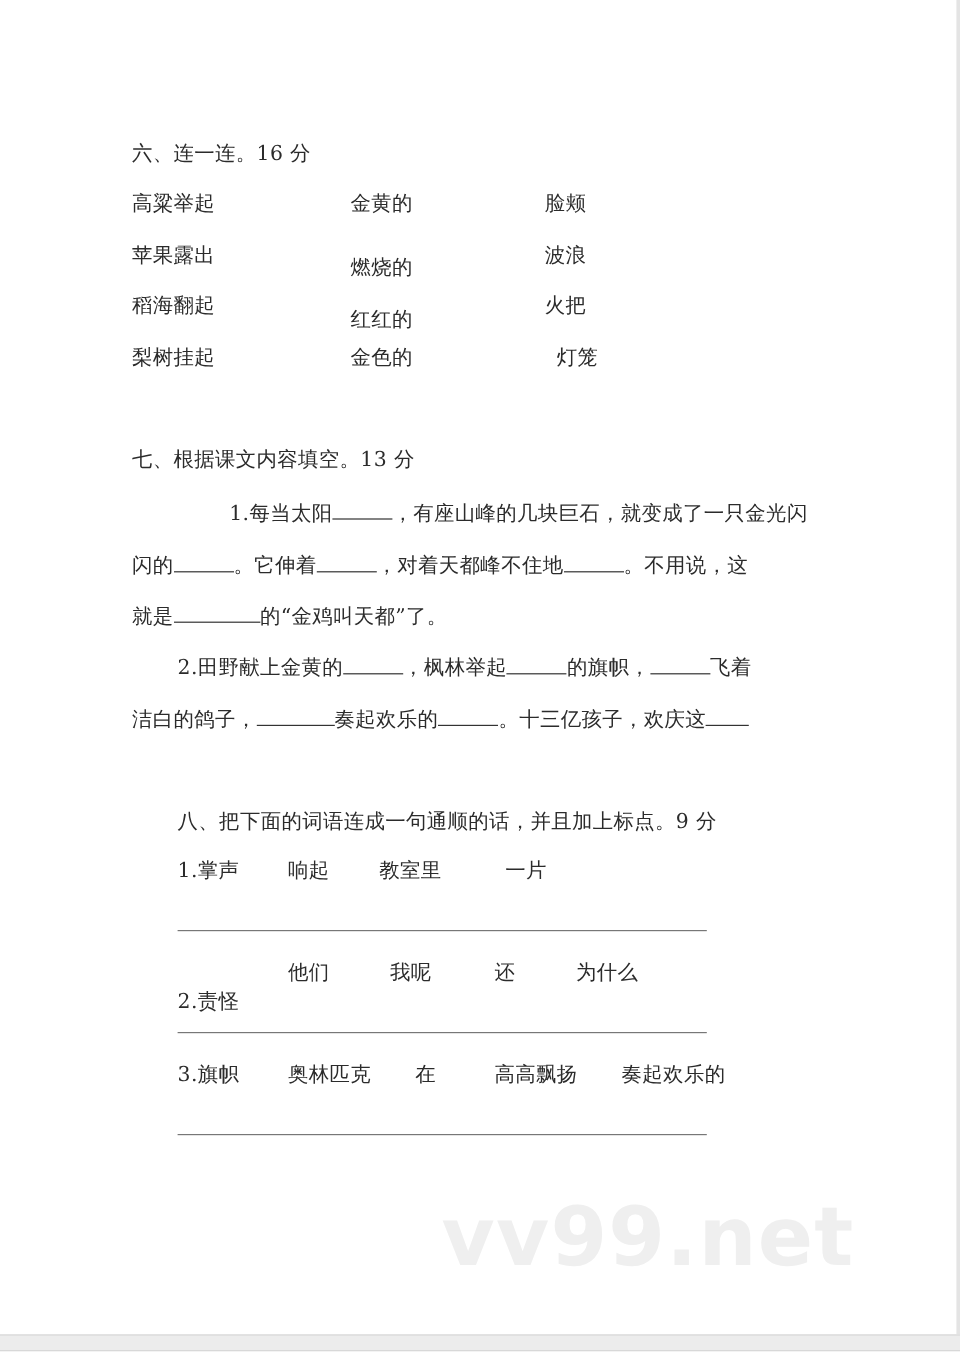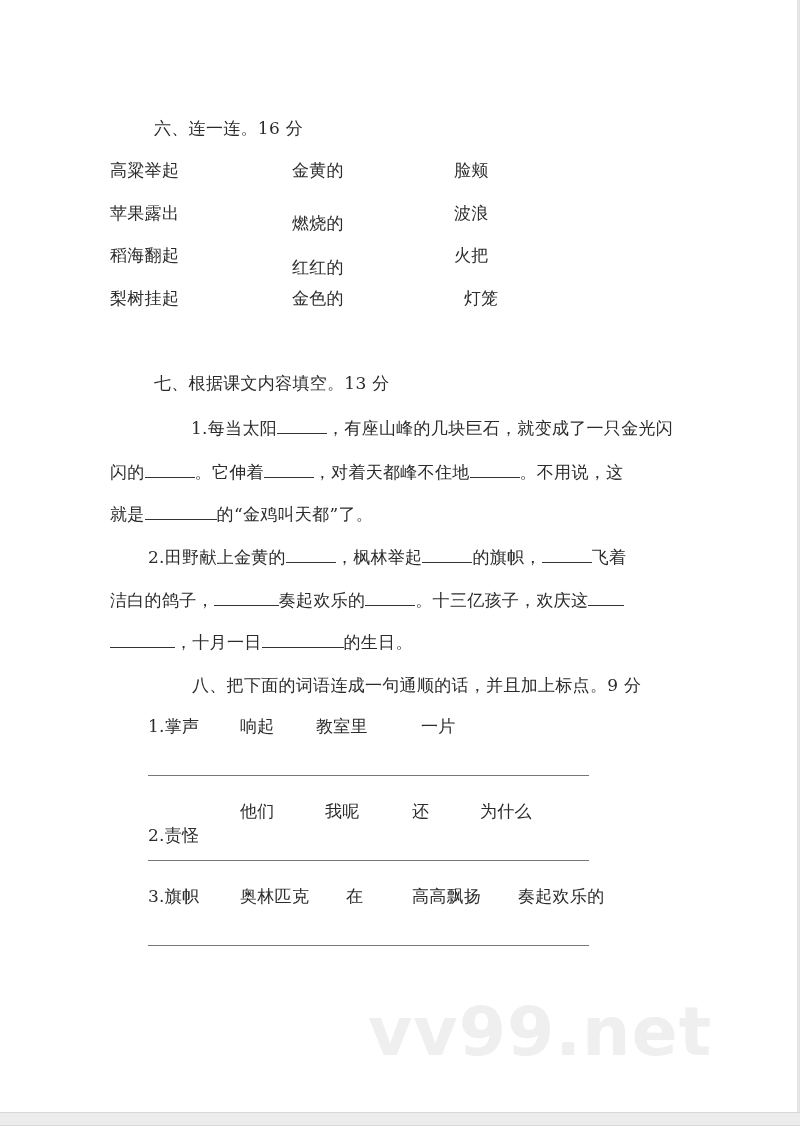--- a/index.html
+++ b/index.html
@@ -3,21 +3,21 @@
 <meta charset="utf-8">
 <style>
   html, body { margin: 0; padding: 0; }
   body {
     width: 800px; height: 1137px; background: #ffffff; position: relative; overflow: hidden;
     font-family: "DejaVu Serif", "Liberation Serif", serif; color: #2b2b2b;
   }
   .page { position: absolute; left: 0; top: 0; width: 797px; height: 1112px; background: #fff; border-right: 3px solid #e4e4e4; }
   .gap-band { position: absolute; left: 0; top: 1112px; width: 800px; height: 12px; background: #ececec; border-top: 1px solid #d8d8d8; border-bottom: 1px solid #d8d8d8; }
   .txt { position: absolute; font-size: 17px; line-height: 20px; white-space: nowrap; letter-spacing: 0.3px; }
-  .heading { font-size: 17px; margin-left: 44px; }
+  .heading { font-size: 17px; }
   .blank { display: inline-block; border-bottom: 1px solid #333; height: 14px; vertical-align: baseline; }
   .answer-line { position: absolute; left: 148px; width: 441px; height: 0; border-top: 1.5px solid #777; }
   .watermark {
     position: absolute; left: 368px; top: 992px; font-family: "DejaVu Sans", "Liberation Sans", sans-serif;
     font-weight: bold; font-size: 68px; color: #efefef; letter-spacing: 1px; line-height: 80px;
   }
 </style>
 </head>
 <body>
 
@@ -52,23 +52,20 @@
   <div class="txt" style="left:110px;top:504px;">
     <span>就是</span><span class="blank" style="width:72px;"></span><span>的“金鸡叫天都”了。</span>
   </div>
 
   <div class="txt" style="left:148px;top:547px;">
     <span>2.田野献上金黄的</span><span class="blank" style="width:50px;"></span><span>，枫林举起</span><span class="blank" style="width:50px;"></span><span>的旗帜，</span><span class="blank" style="width:50px;"></span><span>飞着</span>
   </div>
   <div class="txt" style="left:110px;top:590px;">
     <span>洁白的鸽子，</span><span class="blank" style="width:65px;"></span><span>奏起欢乐的</span><span class="blank" style="width:50px;"></span><span>。十三亿孩子，欢庆这</span><span class="blank" style="width:36px;"></span>
   </div>
-  <div class="txt" style="left:110px;top:632px;">
-    <span class="blank" style="width:65px;"></span><span>，十月一日</span><span class="blank" style="width:82px;"></span><span>的生日。</span>
-  </div>
 
   <div class="txt heading" style="left:148px;top:675px;">八、把下面的词语连成一句通顺的话，并且加上标点。9 分</div>
 
   <div class="txt" style="left:148px;top:716px;">
     <span style="position:absolute;left:0;">1.掌声</span>
     <span style="position:absolute;left:92px;">响起</span>
     <span style="position:absolute;left:168px;">教室里</span>
     <span style="position:absolute;left:273px;">一片</span>
   </div>
   <div class="answer-line" style="top:775px;"></div>

